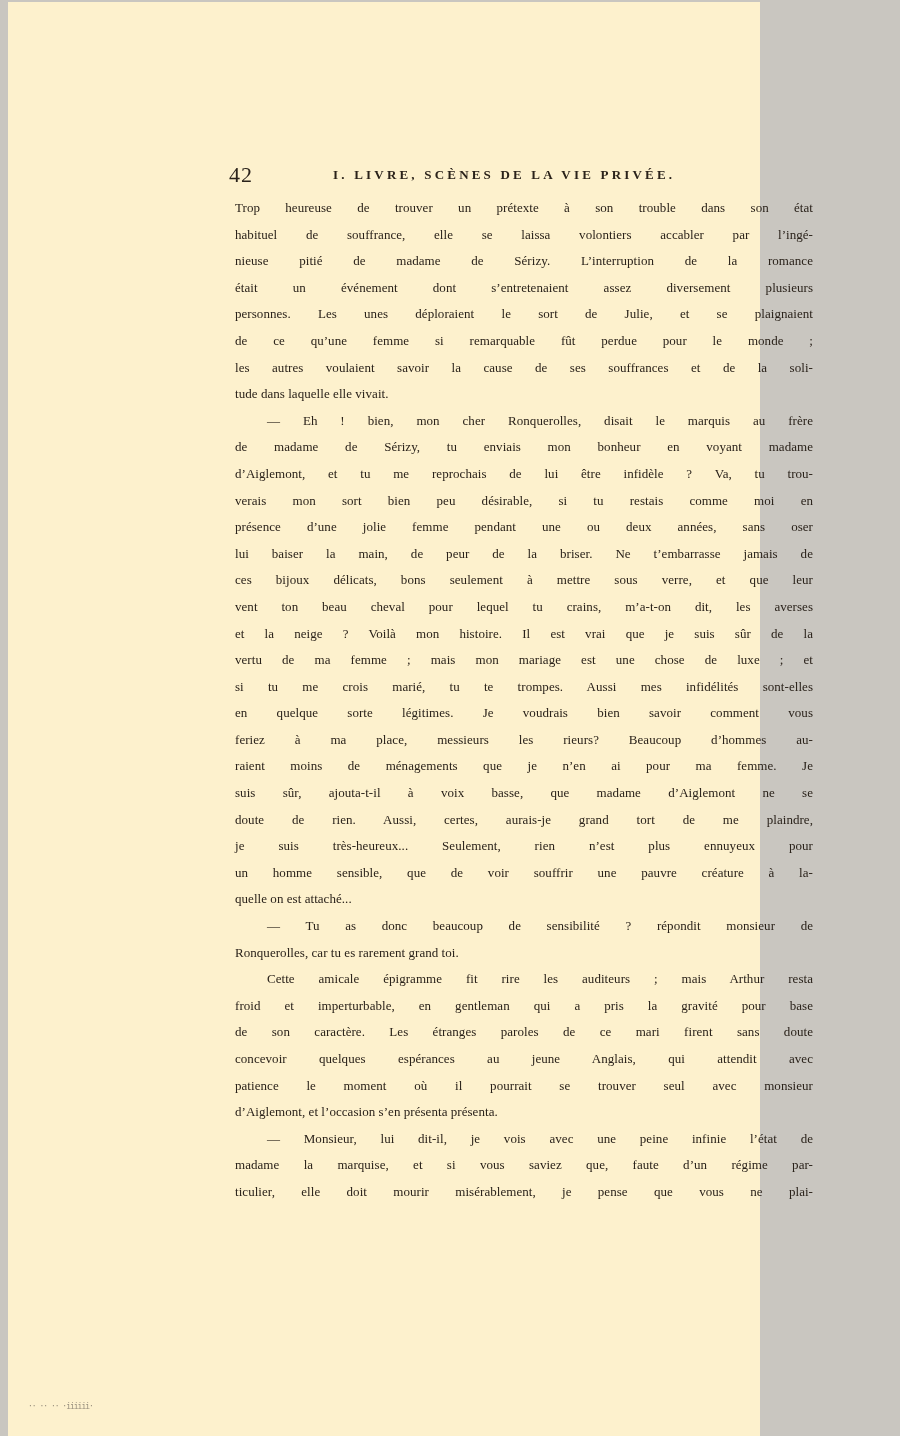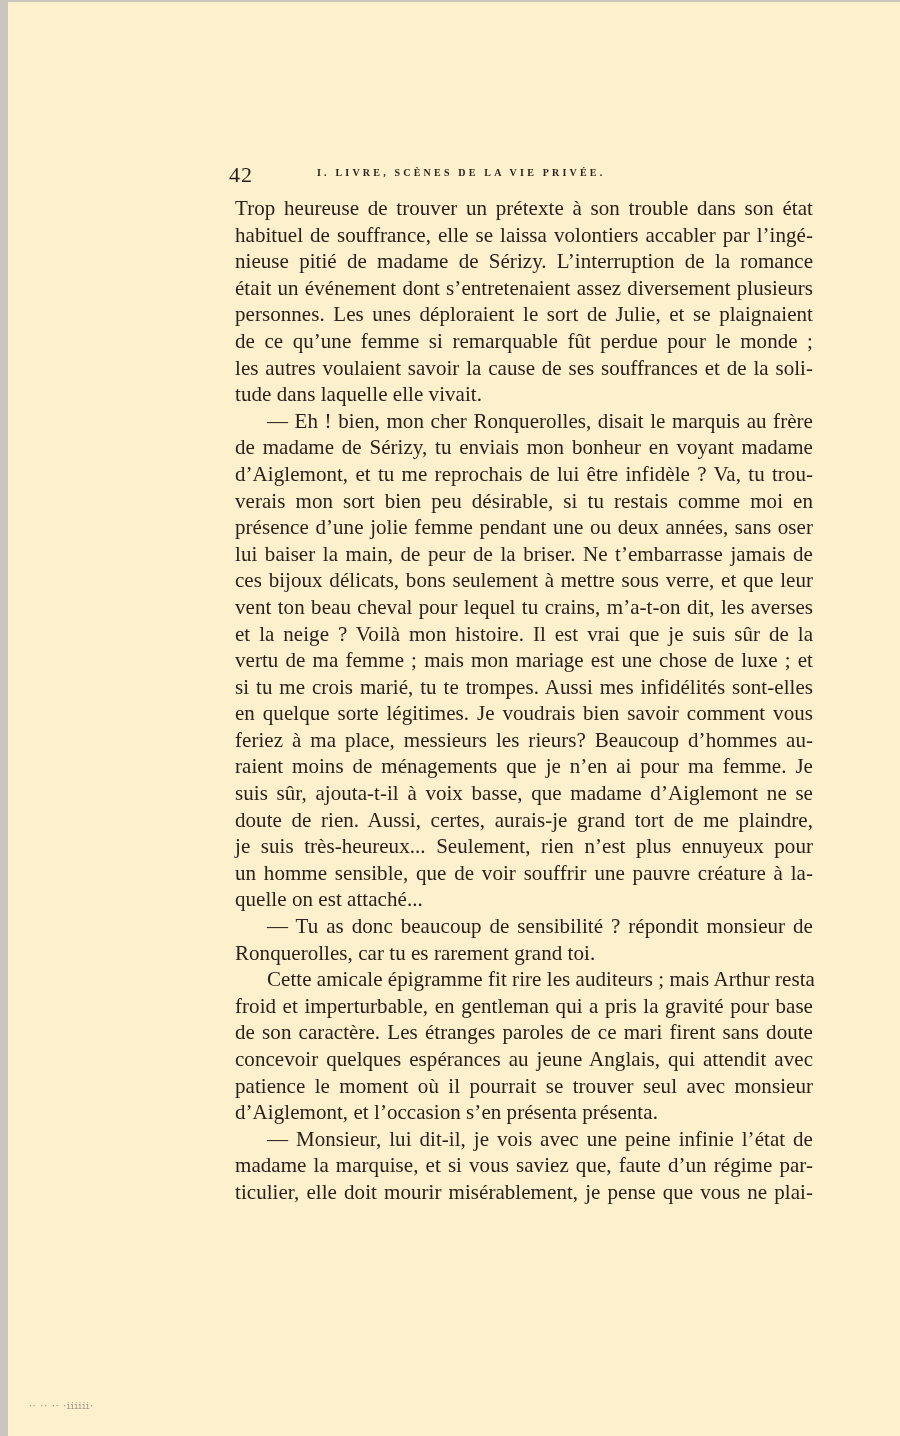--- a/index.html
+++ b/index.html
@@ -10,21 +10,21 @@
       width: 900px;
       height: 1436px;
       background: #c9c6c0;
       position: relative;
       overflow: hidden;
     }
     .page {
       position: absolute;
       left: 8px;
       top: 2px;
-      width: 892px;
+      width: 752px;
       height: 1434px;
       background: #fdf1cd;
     }
     .running-head {
       position: absolute;
       left: 221px;
       top: 160px;
       width: 585px;
       height: 30px;
       font-family: "Liberation Serif", serif;
@@ -32,34 +32,34 @@
     }
     .page-number {
       position: absolute;
       left: 0;
       top: 0;
       font-size: 22px;
       letter-spacing: 1px;
     }
     .head-title {
       position: absolute;
-      left: 88px;
+      left: 104px;
       top: 5px;
-      font-size: 10px;
+      font-size: 13px;
       font-weight: bold;
       letter-spacing: 3.2px;
       text-transform: uppercase;
     }
     .body-text {
       position: absolute;
       left: 227px;
       top: 193px;
       width: 578px;
       font-family: "Liberation Serif", serif;
-      font-size: 21px;
+      font-size: 13px;
       line-height: 26.6px;
       color: #2a221a;
       text-align: justify;
       letter-spacing: 0.05px;
     }
     .line {
       display: block;
       text-align: justify;
       text-align-last: justify;
       white-space: nowrap;

